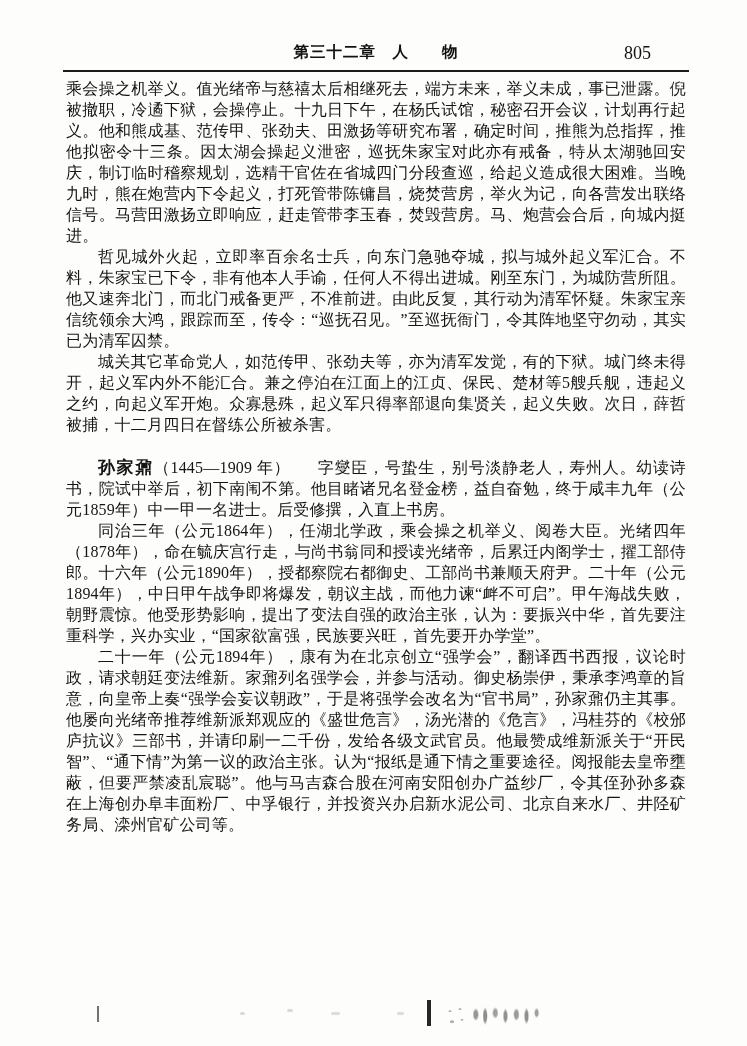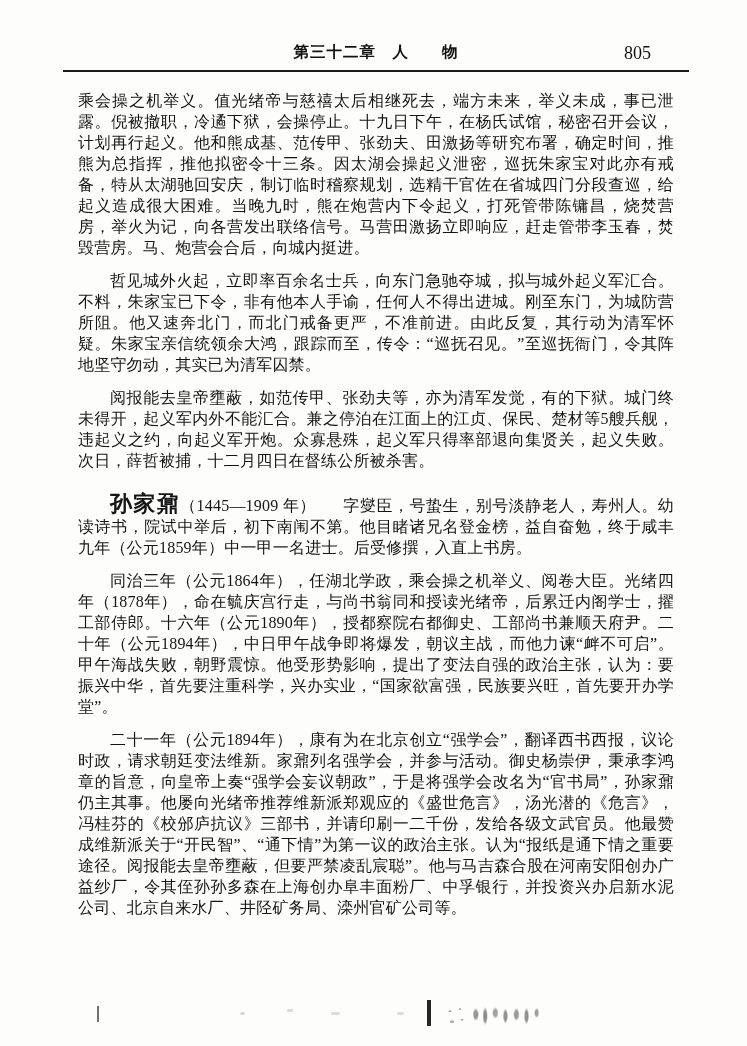--- a/index.html
+++ b/index.html
@@ -19,26 +19,26 @@
     font-weight:bold; font-size:15.5px; letter-spacing:1px;
     white-space:pre; color:#111;
   }
   .page-number { position:absolute; right:37px; top:1px; font-size:18px; color:#111; }
   .rule { position:absolute; top:70px; left:63px; width:626px; height:2px; background:#1b1b1b; }
   .body-text {
     position:absolute; top:78px; left:66px; width:620px;
     font-size:16px; line-height:21px; letter-spacing:0.2px;
     text-align:justify; text-justify:inter-ideograph;
   }
-  .body-text p { margin:12px; text-indent:2em; }
+  .body-text p { margin:0; text-indent:2em; }
   .body-text p.no-indent { text-indent:0; }
   .bio-head { margin-top:22px !important; }
   .bio-name {
     font-family:"Liberation Sans","DejaVu Sans",sans-serif;
-    font-weight:bold; font-size:22px; letter-spacing:1px;
+    font-weight:bold; font-size:17px; letter-spacing:1px;
   }
   .bio-dates { margin-right:1.7em; }
   
   .artifact { position:absolute; pointer-events:none; }
   .a-tick { left:97px; top:1006px; width:2px; height:16px; background:#4e4e4e; opacity:.8; }
   .a-dot1 { left:240px; top:1012px; width:5px; height:3px; background:#888; opacity:.3; border-radius:2px; filter:blur(.5px); }
   .a-dot2 { left:287px; top:1009px; width:6px; height:3px; background:#888; opacity:.3; border-radius:2px; filter:blur(.5px); }
   .a-dot3 { left:331px; top:1012px; width:9px; height:3px; background:#888; opacity:.28; border-radius:2px; filter:blur(.5px); }
   .a-dot4 { left:397px; top:1012px; width:7px; height:3px; background:#888; opacity:.28; border-radius:2px; filter:blur(.5px); }
   .a-bar { left:427px; top:1000px; width:4px; height:26px; background:#141414; opacity:.92; }
@@ -69,21 +69,21 @@
 
   <div class="header">
     <span class="chapter-title">第三十二章　人　　物</span>
     <span class="page-number">805</span>
   </div>
   <div class="rule"></div>
 
   <div class="body-text">
     <p class="no-indent">乘会操之机举义。值光绪帝与慈禧太后相继死去，端方未来，举义未成，事已泄露。倪被撤职，冷遹下狱，会操停止。十九日下午，在杨氏试馆，秘密召开会议，计划再行起义。他和熊成基、范传甲、张劲夫、田激扬等研究布署，确定时间，推熊为总指挥，推他拟密令十三条。因太湖会操起义泄密，巡抚朱家宝对此亦有戒备，特从太湖驰回安庆，制订临时稽察规划，选精干官佐在省城四门分段查巡，给起义造成很大困难。当晚九时，熊在炮营内下令起义，打死管带陈镛昌，烧焚营房，举火为记，向各营发出联络信号。马营田激扬立即响应，赶走管带李玉春，焚毁营房。马、炮营会合后，向城内挺进。</p>
     <p>哲见城外火起，立即率百余名士兵，向东门急驰夺城，拟与城外起义军汇合。不料，朱家宝已下令，非有他本人手谕，任何人不得出进城。刚至东门，为城防营所阻。他又速奔北门，而北门戒备更严，不准前进。由此反复，其行动为清军怀疑。朱家宝亲信统领余大鸿，跟踪而至，传令：“巡抚召见。”至巡抚衙门，令其阵地坚守勿动，其实已为清军囚禁。</p>
-    <p>阅报能去皇帝壅蔽，如范传甲、张劲夫等，亦为清军发觉，有的下狱。城门终未得开，起义军内外不能汇合。兼之停泊在江面上的江贞、保民、楚材等5艘兵舰，违起义之约，向起义军开炮。众寡悬殊，起义军只得率部退向集贤关，起义失败。次日，薛哲被捕，十二月四日在督练公所被杀害。</p>
+    <p>城关其它革命党人，如范传甲、张劲夫等，亦为清军发觉，有的下狱。城门终未得开，起义军内外不能汇合。兼之停泊在江面上的江贞、保民、楚材等5艘兵舰，违起义之约，向起义军开炮。众寡悬殊，起义军只得率部退向集贤关，起义失败。次日，薛哲被捕，十二月四日在督练公所被杀害。</p>
 
     <p class="bio-head"><span class="bio-name">孙家鼐</span><span class="bio-dates">（1445—1909 年）</span><span>字燮臣，号蛰生，别号淡静老人，寿州人。幼读诗书，院试中举后，初下南闱不第。他目睹诸兄名登金榜，益自奋勉，终于咸丰九年（公元1859年）中一甲一名进士。后受修撰，入直上书房。</span></p>
     <p>同治三年（公元1864年），任湖北学政，乘会操之机举义、阅卷大臣。光绪四年（1878年），命在毓庆宫行走，与尚书翁同和授读光绪帝，后累迁内阁学士，擢工部侍郎。十六年（公元1890年），授都察院右都御史、工部尚书兼顺天府尹。二十年（公元1894年），中日甲午战争即将爆发，朝议主战，而他力谏“衅不可启”。甲午海战失败，朝野震惊。他受形势影响，提出了变法自强的政治主张，认为：要振兴中华，首先要注重科学，兴办实业，“国家欲富强，民族要兴旺，首先要开办学堂”。</p>
     <p>二十一年（公元1894年），康有为在北京创立“强学会”，翻译西书西报，议论时政，请求朝廷变法维新。家鼐列名强学会，并参与活动。御史杨崇伊，秉承李鸿章的旨意，向皇帝上奏“强学会妄议朝政”，于是将强学会改名为“官书局”，孙家鼐仍主其事。他屡向光绪帝推荐维新派郑观应的《盛世危言》，汤光潜的《危言》，冯桂芬的《校邠庐抗议》三部书，并请印刷一二千份，发给各级文武官员。他最赞成维新派关于“开民智”、“通下情”为第一议的政治主张。认为“报纸是通下情之重要途径。阅报能去皇帝壅蔽，但要严禁凌乱宸聪”。他与马吉森合股在河南安阳创办广益纱厂，令其侄孙孙多森在上海创办阜丰面粉厂、中孚银行，并投资兴办启新水泥公司、北京自来水厂、井陉矿务局、滦州官矿公司等。</p>
   </div>
 
   <div class="artifact a-tick"></div>
   <div class="artifact a-dot1"></div>
   <div class="artifact a-dot2"></div>
   <div class="artifact a-dot3"></div>

